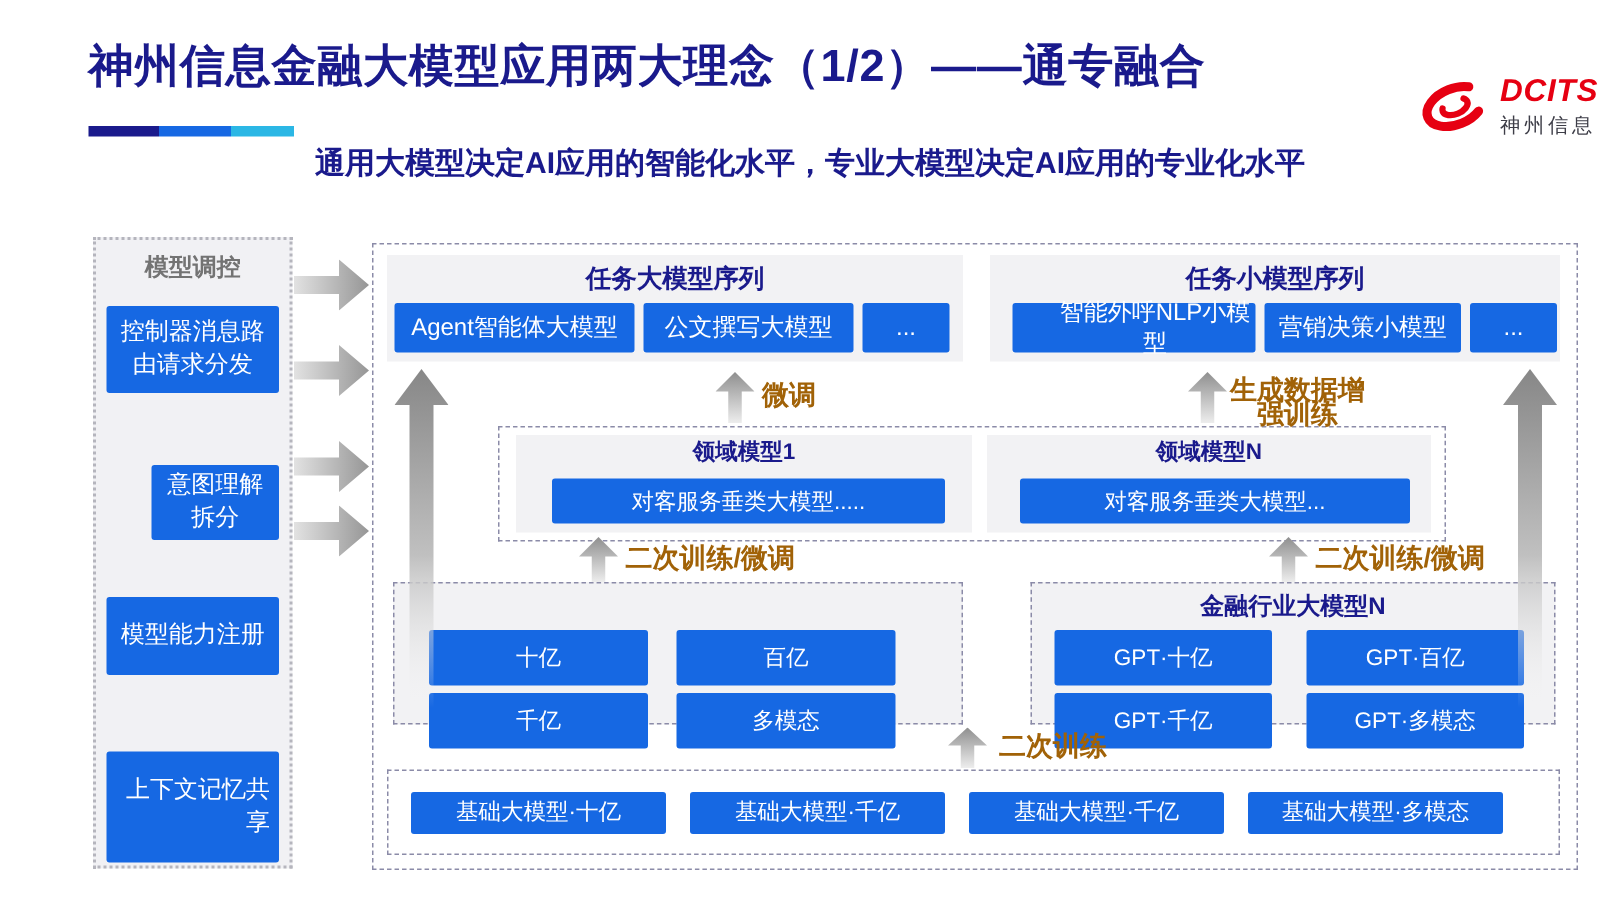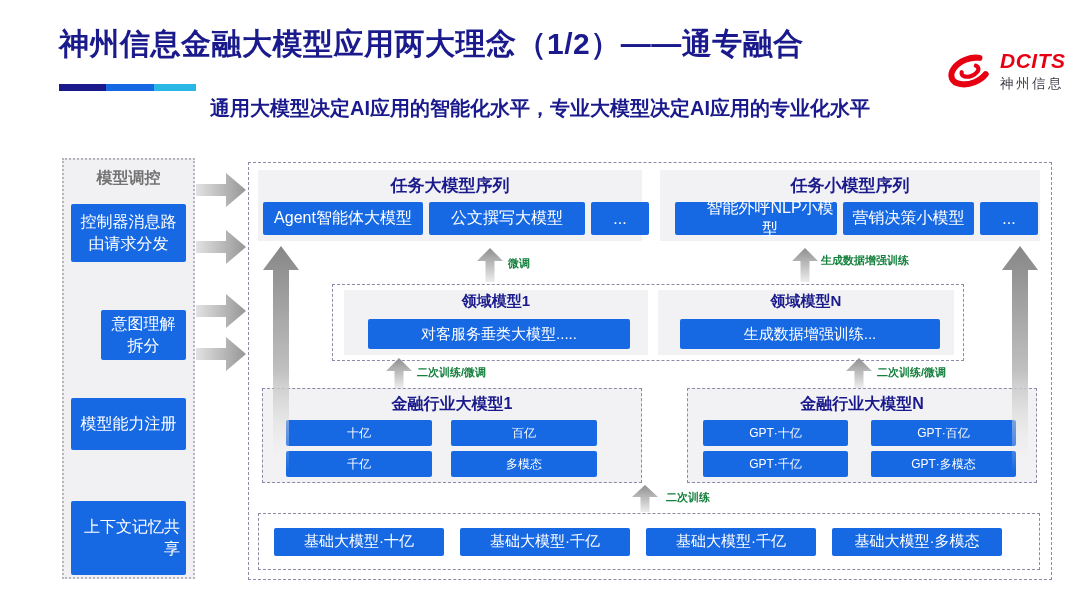--- a/index.html
+++ b/index.html
@@ -26,41 +26,41 @@
   .panel{background:#f2f2f4;}
   .hd{position:absolute;left:0;right:0;text-align:center;font-weight:bold;color:#1a1a8c;}
   .blue-btn{background:#1668e3;color:#fff;display:flex;align-items:center;justify-content:center;
             text-align:center;border-radius:2px;box-sizing:border-box;z-index:2;}
 
   .task-large{left:258px;top:170px;width:384px;height:71px;}
   .task-small{left:660px;top:170px;width:380px;height:71px;}
   .task-hd{top:4px;font-size:17px;}
   .task-row{position:absolute;left:5px;bottom:6px;display:flex;gap:6px;}
   .task-row .blue-btn{height:33px;font-size:16px;}
-  .tl-b1{width:160px;} .tl-b2{width:156px;} .tl-b3{width:58px;}
+  .tl-b1{width:160px;} .tl-b2{width:140px;} .tl-b3{width:58px;}
   .ts-row{left:15px;}
   .ts-b1{width:162px;padding-left:28px;} .ts-b2{width:131px;} .ts-b3{width:58px;}
 
-  .glabel{position:absolute;color:#15803d;font-weight:bold;font-size:11px;line-height:16px;z-index:3;}
+  .glabel{position:absolute;color:#a16207;font-weight:bold;font-size:18px;line-height:16px;z-index:3;}
 
   .domain-outer{left:332px;top:284px;width:632px;height:77px;border:1px dashed #8b8ba8;box-sizing:border-box;}
   .domain1{left:344px;top:290px;width:304px;height:65px;}
   .domainN{left:658px;top:290px;width:296px;height:65px;}
   .dom-hd{top:2px;font-size:15px;}
   .dom-btn{position:absolute;bottom:6px;height:30px;font-size:15px;}
   .d1-btn{left:24px;right:18px;} .dN-btn{left:22px;right:14px;}
 
   .industry{border:1px dashed #8b8ba8;background:#f2f2f4;box-sizing:border-box;}
   .ind1{left:262px;top:388px;width:380px;height:95px;}
   .indN{left:687px;top:388px;width:350px;height:95px;}
   .ind-hd{top:5px;font-size:16px;}
   .ind-grid{position:absolute;top:31px;bottom:6px;display:grid;grid-template-columns:1fr 1fr;grid-auto-rows:1fr;row-gap:5px;}
   .ig1{left:23px;right:44px;column-gap:19px;}
   .igN{left:15px;right:20px;column-gap:23px;}
-  .ind-grid .blue-btn{font-size:12px;height:26px;align-self:center;width:100%;}
+  .ind-grid .blue-btn{font-size:15px;height:37px;align-self:center;width:100%;}
 
   .foundation{left:258px;top:513px;width:782px;height:57px;border:1px dashed #8b8ba8;box-sizing:border-box;
               display:flex;align-items:center;justify-content:space-between;padding:0 37px 0 15px;}
   .foundation .blue-btn{width:170px;height:28px;font-size:15px;}
 
   .arrow-svg{position:absolute;z-index:3;}
   .tall-arrow{position:absolute;z-index:4;}
 </style>
 </head>
 <body>
@@ -161,34 +161,33 @@
     </svg>
   <div class="glabel" style="left:820px;top:252px;width:90px;text-align:center">生成数据增强训练</div>
 
   <div class="abs domain-outer"></div>
   <div class="abs panel domain1">
     <div class="hd dom-hd">领域模型1</div>
     <div class="blue-btn dom-btn d1-btn">对客服务垂类大模型.....</div>
   </div>
   <div class="abs panel domainN">
     <div class="hd dom-hd">领域模型N</div>
-    <div class="blue-btn dom-btn dN-btn">生成数据增强训练...</div>
+    <div class="blue-btn dom-btn dN-btn">对客服务垂类大模型...</div>
   </div>
 
   <svg class="arrow-svg" style="left:386px;top:358px" width="26" height="30">
       <polygon points="13,0 26,13 17.5,13 17.5,30 8.5,30 8.5,13 0,13" fill="url(#gradUp)"></polygon>
     </svg>
   <div class="glabel" style="left:417px;top:364px">二次训练/微调</div>
   <svg class="arrow-svg" style="left:846px;top:358px" width="26" height="30">
       <polygon points="13,0 26,13 17.5,13 17.5,30 8.5,30 8.5,13 0,13" fill="url(#gradUp)"></polygon>
     </svg>
   <div class="glabel" style="left:877px;top:364px">二次训练/微调</div>
 
   <div class="abs industry ind1">
-    <div class="hd ind-hd">金融行业大模型1</div>
     <div class="ind-grid ig1">
       <div class="blue-btn">十亿</div>
       <div class="blue-btn">百亿</div>
       <div class="blue-btn">千亿</div>
       <div class="blue-btn">多模态</div>
     </div>
   </div>
   <div class="abs industry indN">
     <div class="hd ind-hd">金融行业大模型N</div>
     <div class="ind-grid igN">

